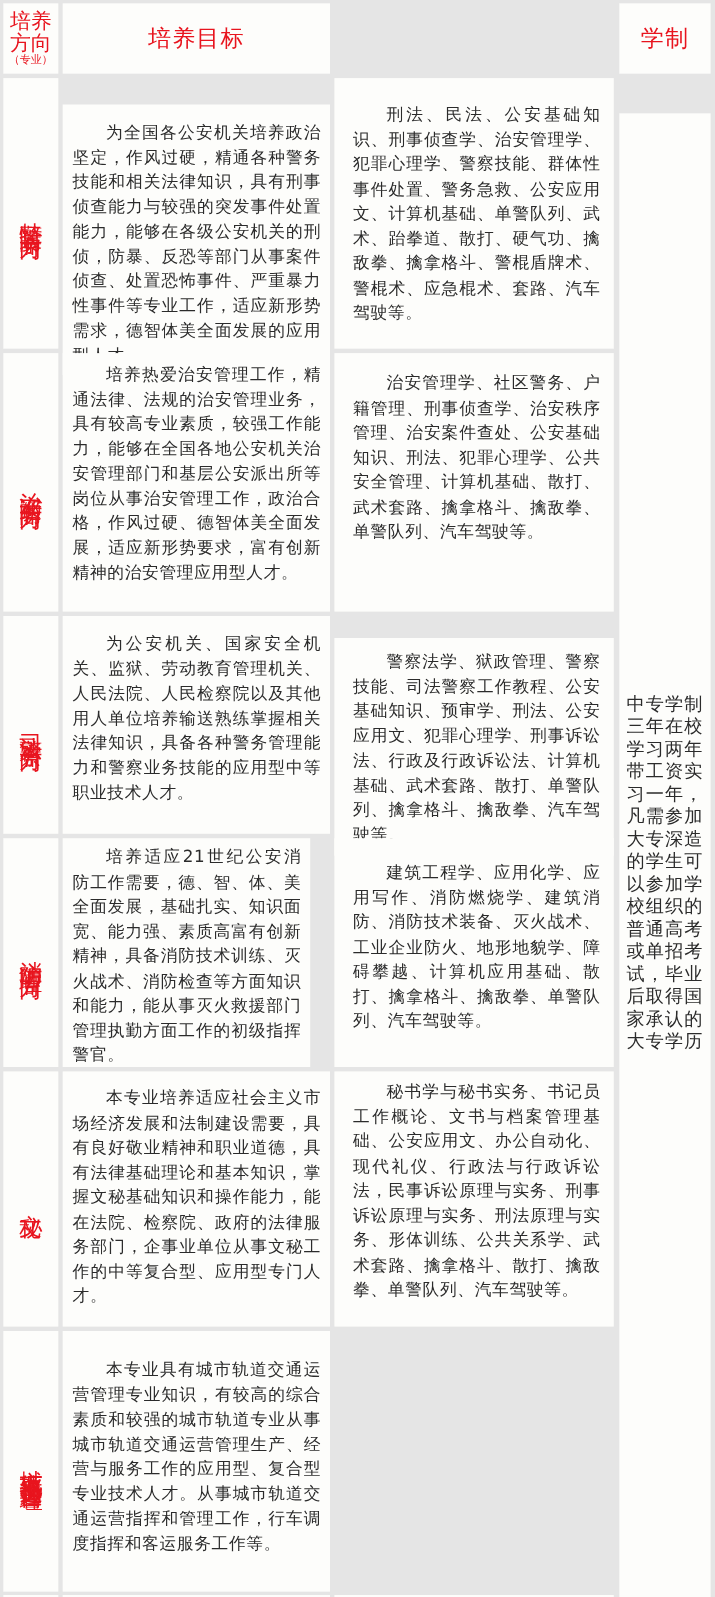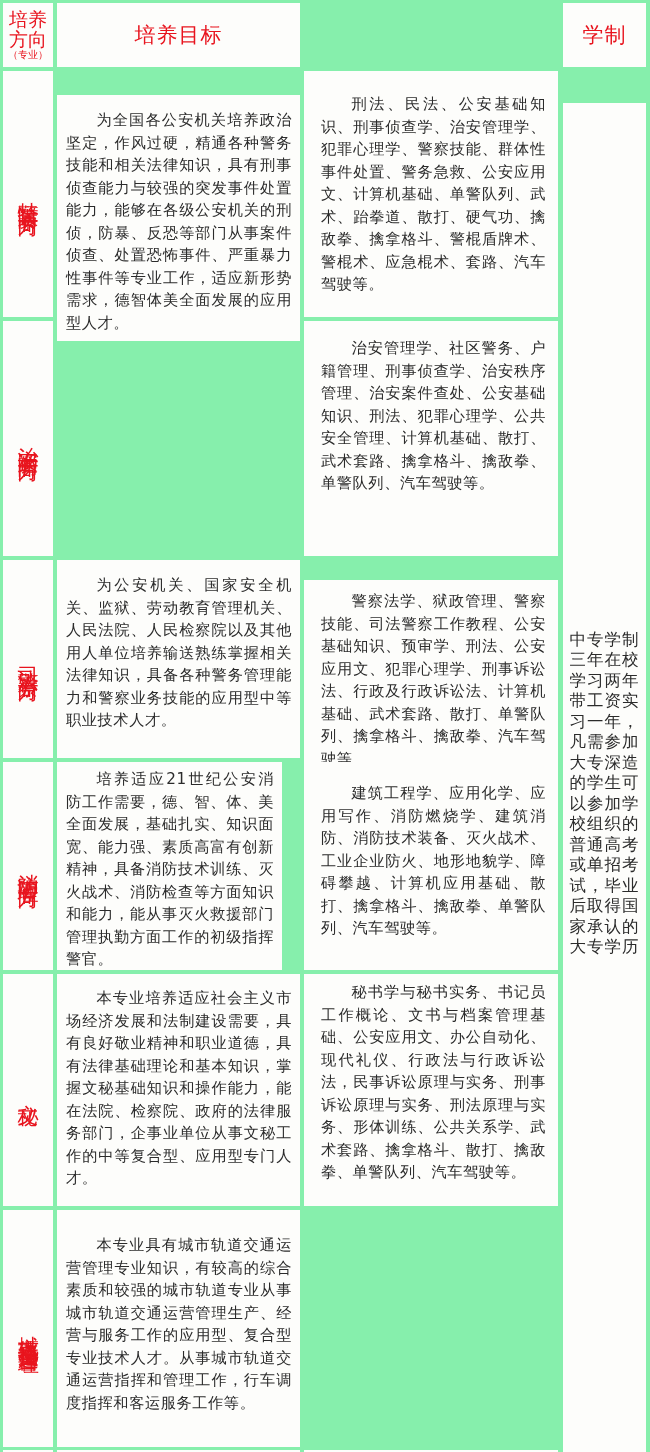--- a/index.html
+++ b/index.html
@@ -1,18 +1,18 @@
 <!DOCTYPE html>
 <html><head>
   <meta charset="utf-8">
   <style>
     html, body { margin: 0; padding: 0; background: #ffffff; }
     body { width: 650px; height: 1452px; overflow: hidden; position: relative;
            font-family: "DejaVu Sans", "Liberation Sans", sans-serif; }
-    .grid { position: absolute; left: 0; top: 0; width: 650px; height: 1452px; background: #86efac; }
+    .grid { position: absolute; left: 0; top: 0; width: 650px; height: 1452px; background: #e5e5e5; }
     .cell { position: absolute; background: #fdfdfb; box-sizing: border-box; }
     .hdr { color: #e8141e; display: flex; align-items: center; justify-content: center; text-align: center; }
     .hdr-main { font-size: 21px; letter-spacing: 1px; }
     .hdr-dir { flex-direction: column; line-height: 20px; font-size: 19px; }
     .hdr-dir .sub { font-size: 10px; line-height: 12px; }
     .dir { color: #e8141e; display: flex; align-items: center; justify-content: center; }
     .dir span { writing-mode: vertical-rl; text-orientation: upright; font-size: 21px; letter-spacing: 3px; line-height: 22px; }
     .txt { color: #2b2b2b; font-size: 15.2px; line-height: 22.5px; padding: 12px 8px 0 9px; text-indent: 2em; text-align: justify; letter-spacing: 0.6px; }
     .course { color: #2b2b2b; font-size: 15.2px; line-height: 22.5px; padding: 20px 12px 0 17px; text-indent: 2em; text-align: justify; letter-spacing: 0.6px; }
     .duration { color: #2b2b2b; display: flex; align-items: center; justify-content: center; margin-top: 32px; }
@@ -40,20 +40,21 @@
 
   <div class="cell dir" style="left:3px; top:71px; width:50px; height:246px;">
     <span>特警防暴方向</span>
   </div>
   <div class="cell txt" style="left:57px; top:71px; width:243px; height:246px; padding-top:14px;margin-top:24px;">为全国各公安机关培养政治坚定，作风过硬，精通各种警务技能和相关法律知识，具有刑事侦查能力与较强的突发事件处置能力，能够在各级公安机关的刑侦，防暴、反恐等部门从事案件侦查、处置恐怖事件、严重暴力性事件等专业工作，适应新形势需求，德智体美全面发展的应用型人才。</div>
   <div class="cell course" style="left:304px; top:71px; width:254px; height:246px; padding-top:22px;">刑法、民法、公安基础知识、刑事侦查学、治安管理学、犯罪心理学、警察技能、群体性事件处置、警务急救、公安应用文、计算机基础、单警队列、武术、跆拳道、散打、硬气功、擒敌拳、擒拿格斗、警棍盾牌术、警棍术、应急棍术、套路、汽车驾驶等。</div>
 
   <div class="cell dir" style="left:3px; top:321px; width:50px; height:235px;">
     <span>治安巡防方向</span>
   </div>
+  <div class="cell txt" style="left:57px; top:321px; width:243px; height:235px; padding-top:8px;">培养热爱治安管理工作，精通法律、法规的治安管理业务，具有较高专业素质，较强工作能力，能够在全国各地公安机关治安管理部门和基层公安派出所等岗位从事治安管理工作，政治合格，作风过硬、德智体美全面发展，适应新形势要求，富有创新精神的治安管理应用型人才。</div>
   <div class="cell course" style="left:304px; top:321px; width:254px; height:235px; padding-top:16px;">治安管理学、社区警务、户籍管理、刑事侦查学、治安秩序管理、治安案件查处、公安基础知识、刑法、犯罪心理学、公共安全管理、计算机基础、散打、武术套路、擒拿格斗、擒敌拳、单警队列、汽车驾驶等。</div>
 
   <div class="cell dir" style="left:3px; top:560px; width:50px; height:198px;">
     <span>司法警察方向</span>
   </div>
   <div class="cell txt" style="left:57px; top:560px; width:243px; height:198px; padding-top:14px;">为公安机关、国家安全机关、监狱、劳动教育管理机关、人民法院、人民检察院以及其他用人单位培养输送熟练掌握相关法律知识，具备各种警务管理能力和警察业务技能的应用型中等职业技术人才。</div>
   <div class="cell course" style="left:304px; top:580px; width:254px; height:198px; padding-top:10px;">警察法学、狱政管理、警察技能、司法警察工作教程、公安基础知识、预审学、刑法、公安应用文、犯罪心理学、刑事诉讼法、行政及行政诉讼法、计算机基础、武术套路、散打、单警队列、擒拿格斗、擒敌拳、汽车驾驶等。</div>
 
   <div class="cell dir" style="left:3px; top:762px; width:50px; height:208px;">
     <span>消防管理方向</span>

